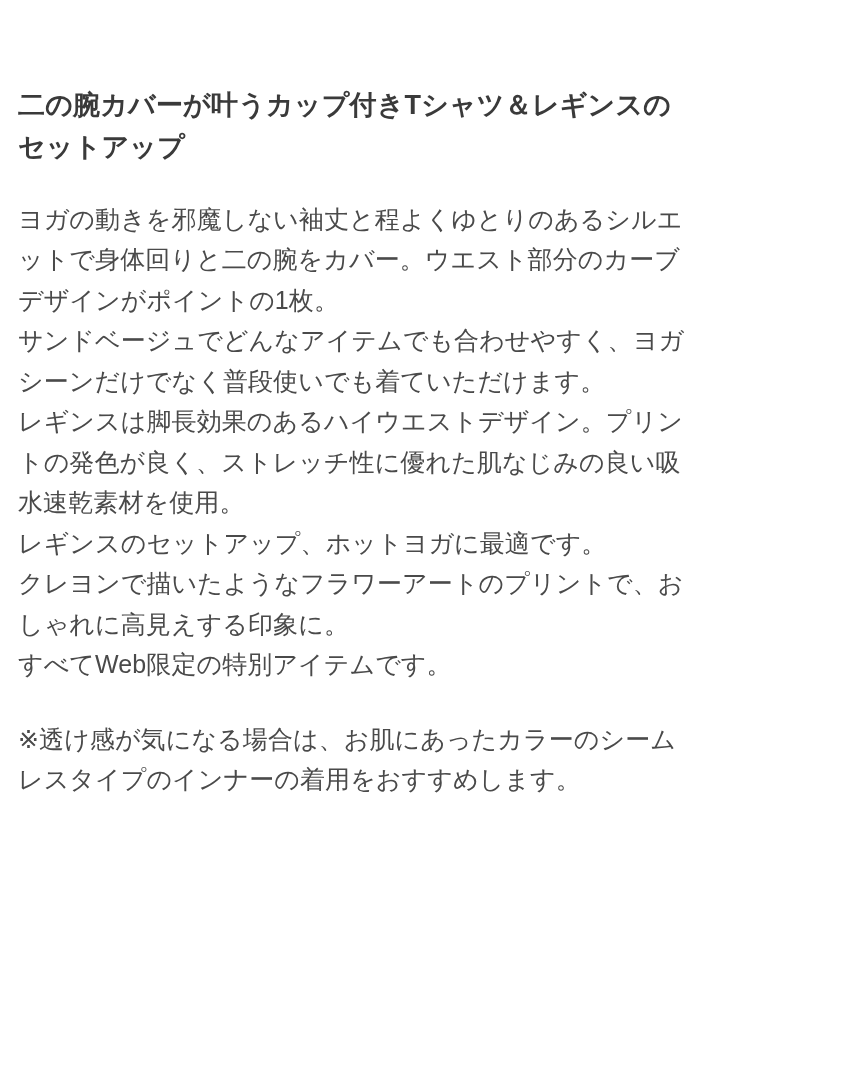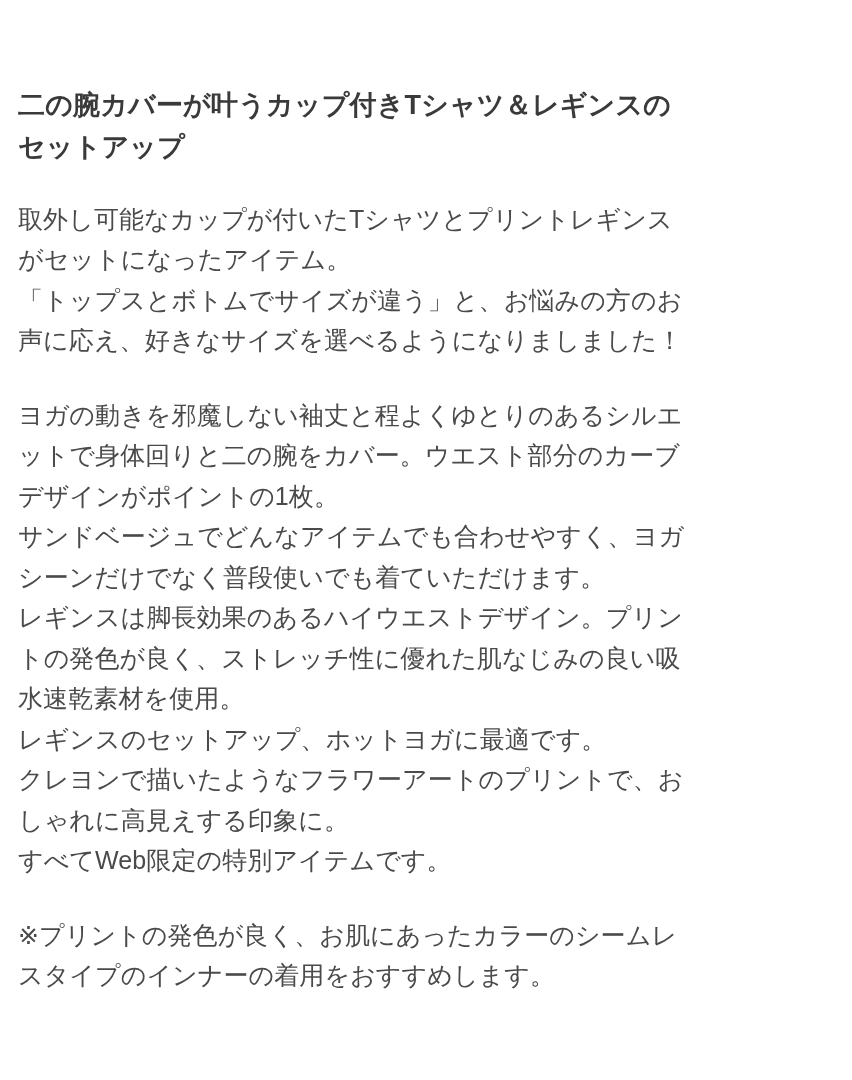--- a/index.html
+++ b/index.html
@@ -41,25 +41,23 @@
     margin-bottom: 0;
   }
 </style>
 </head>
 <body>
 
 <div class="page">
 
   <h1 class="product-title">二の腕カバーが叶うカップ付きTシャツ＆レギンスのセットアップ</h1>
 
-  <p class="body-block">取外し可能なカップが付いたTシャツとプリントレギンスがセットになったアイテム。
-「トップスとボトムでサイズが違う」と、お悩みの方のお声に応え、好きなサイズを選べるようになりましました！</p>
 
   <p class="body-block">ヨガの動きを邪魔しない袖丈と程よくゆとりのあるシルエットで身体回りと二の腕をカバー。ウエスト部分のカーブデザインがポイントの1枚。
 サンドベージュでどんなアイテムでも合わせやすく、ヨガシーンだけでなく普段使いでも着ていただけます。
 レギンスは脚長効果のあるハイウエストデザイン。プリントの発色が良く、ストレッチ性に優れた肌なじみの良い吸水速乾素材を使用。
 レギンスのセットアップ、ホットヨガに最適です。
 クレヨンで描いたようなフラワーアートのプリントで、おしゃれに高見えする印象に。
 すべてWeb限定の特別アイテムです。</p>
 
-  <p class="body-block">※プリントの発色が良く、お肌にあったカラーのシームレスタイプのインナーの着用をおすすめします。</p>
+  <p class="body-block">※透け感が気になる場合は、お肌にあったカラーのシームレスタイプのインナーの着用をおすすめします。</p>
 
 </div>
 
 </body></html>

